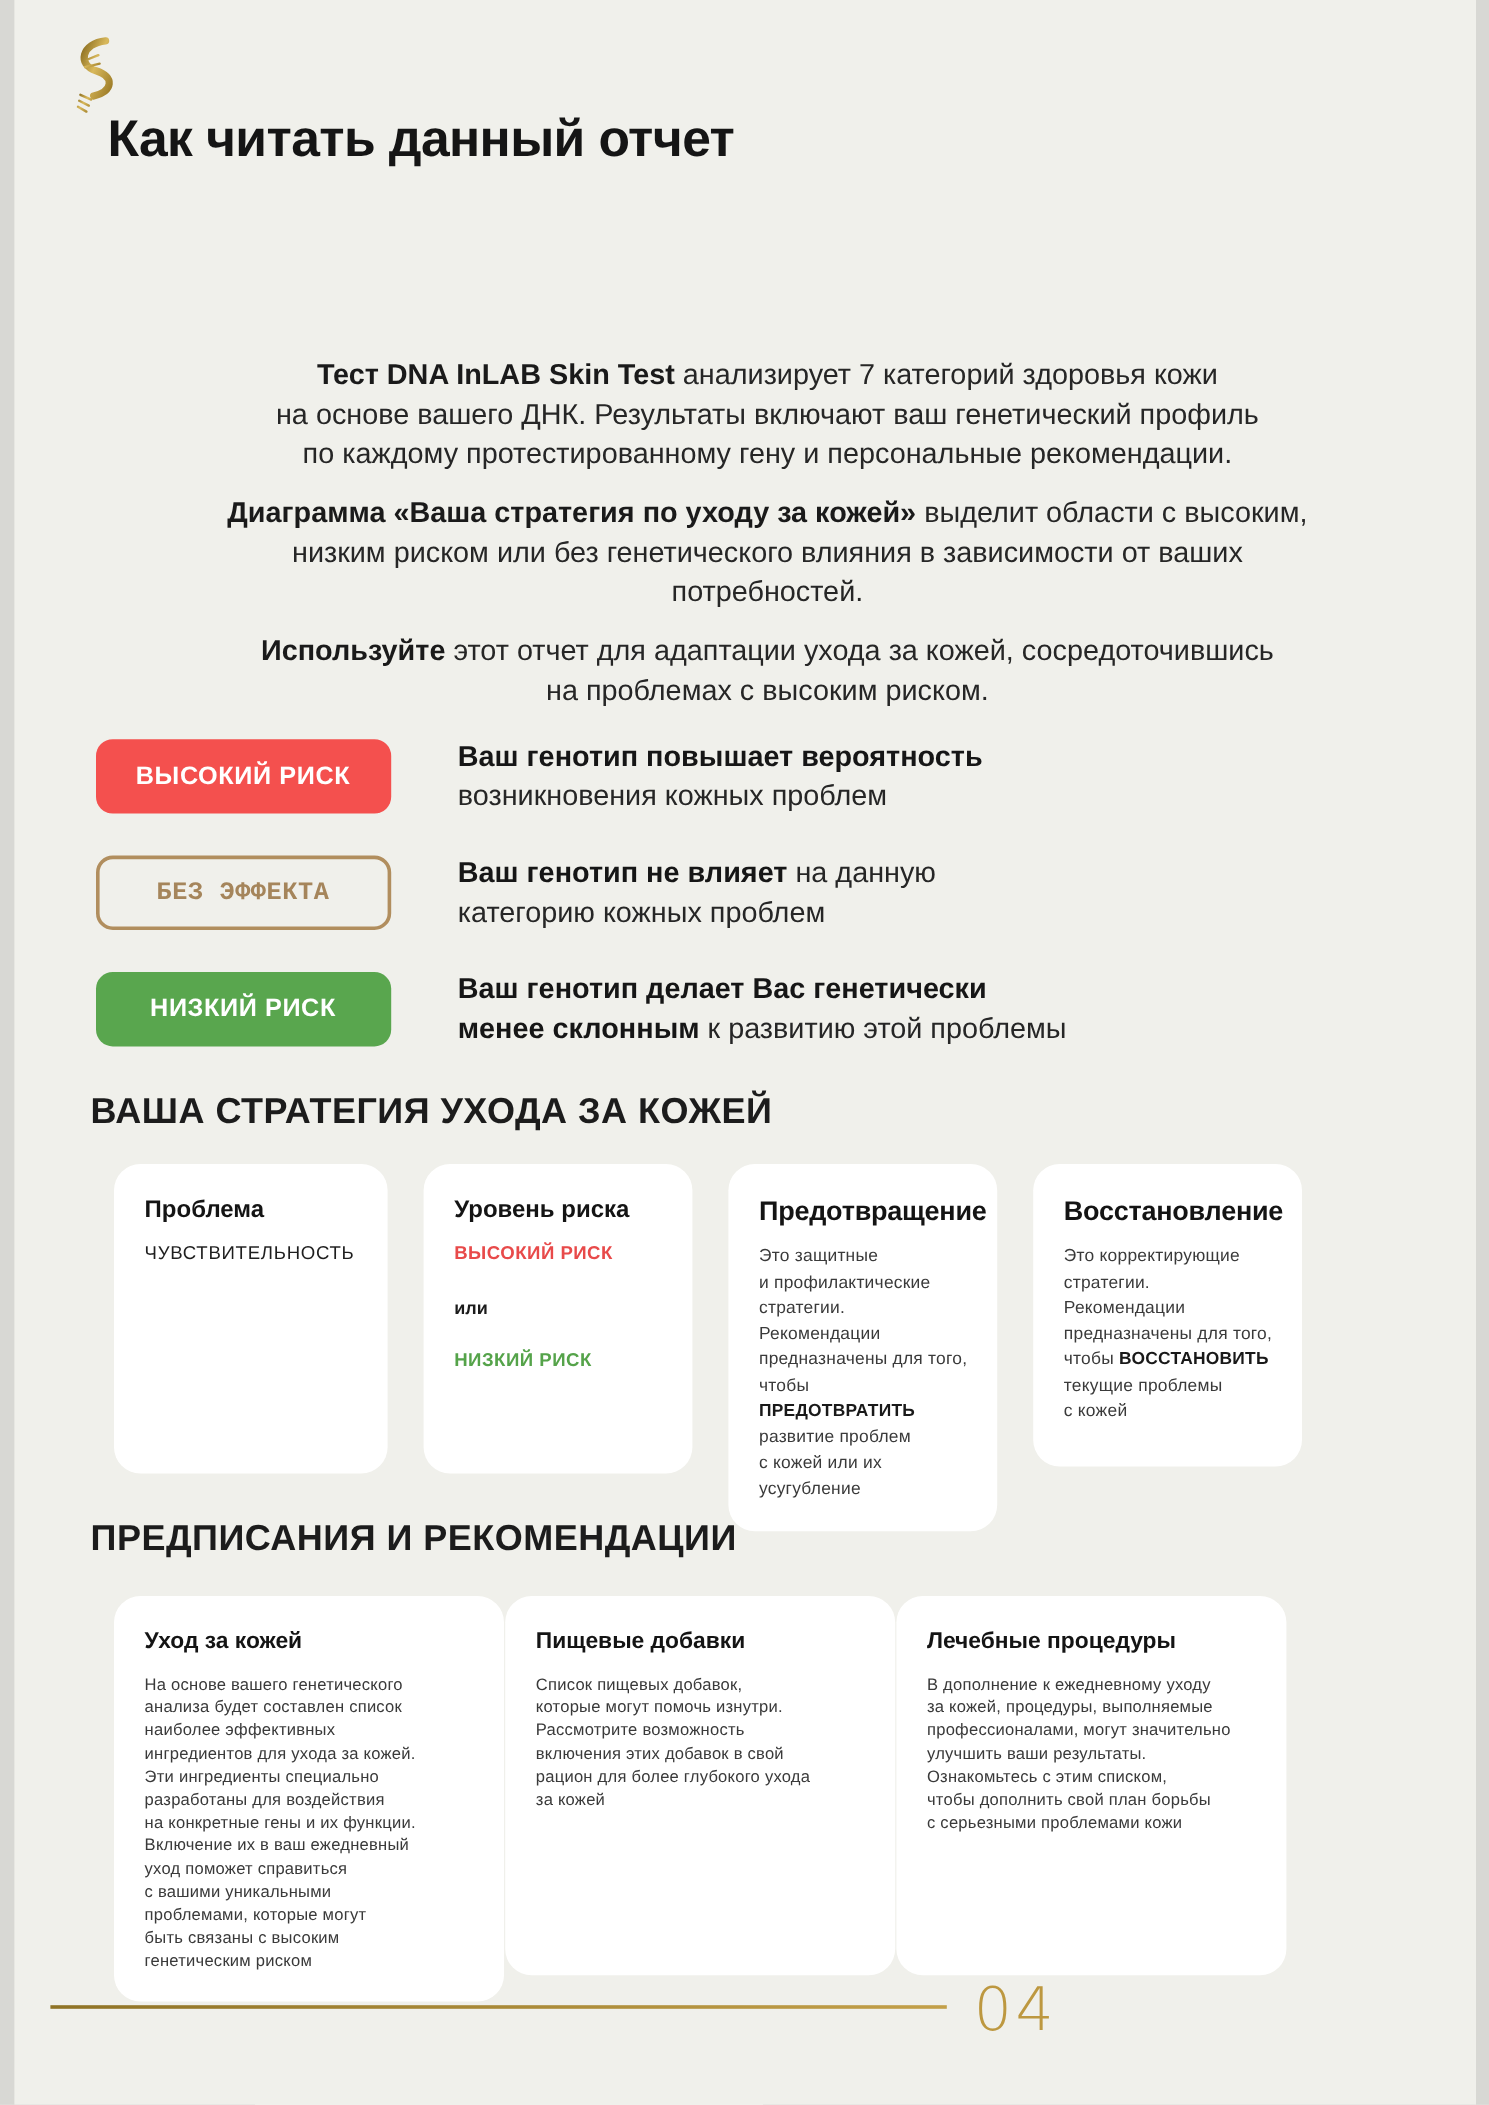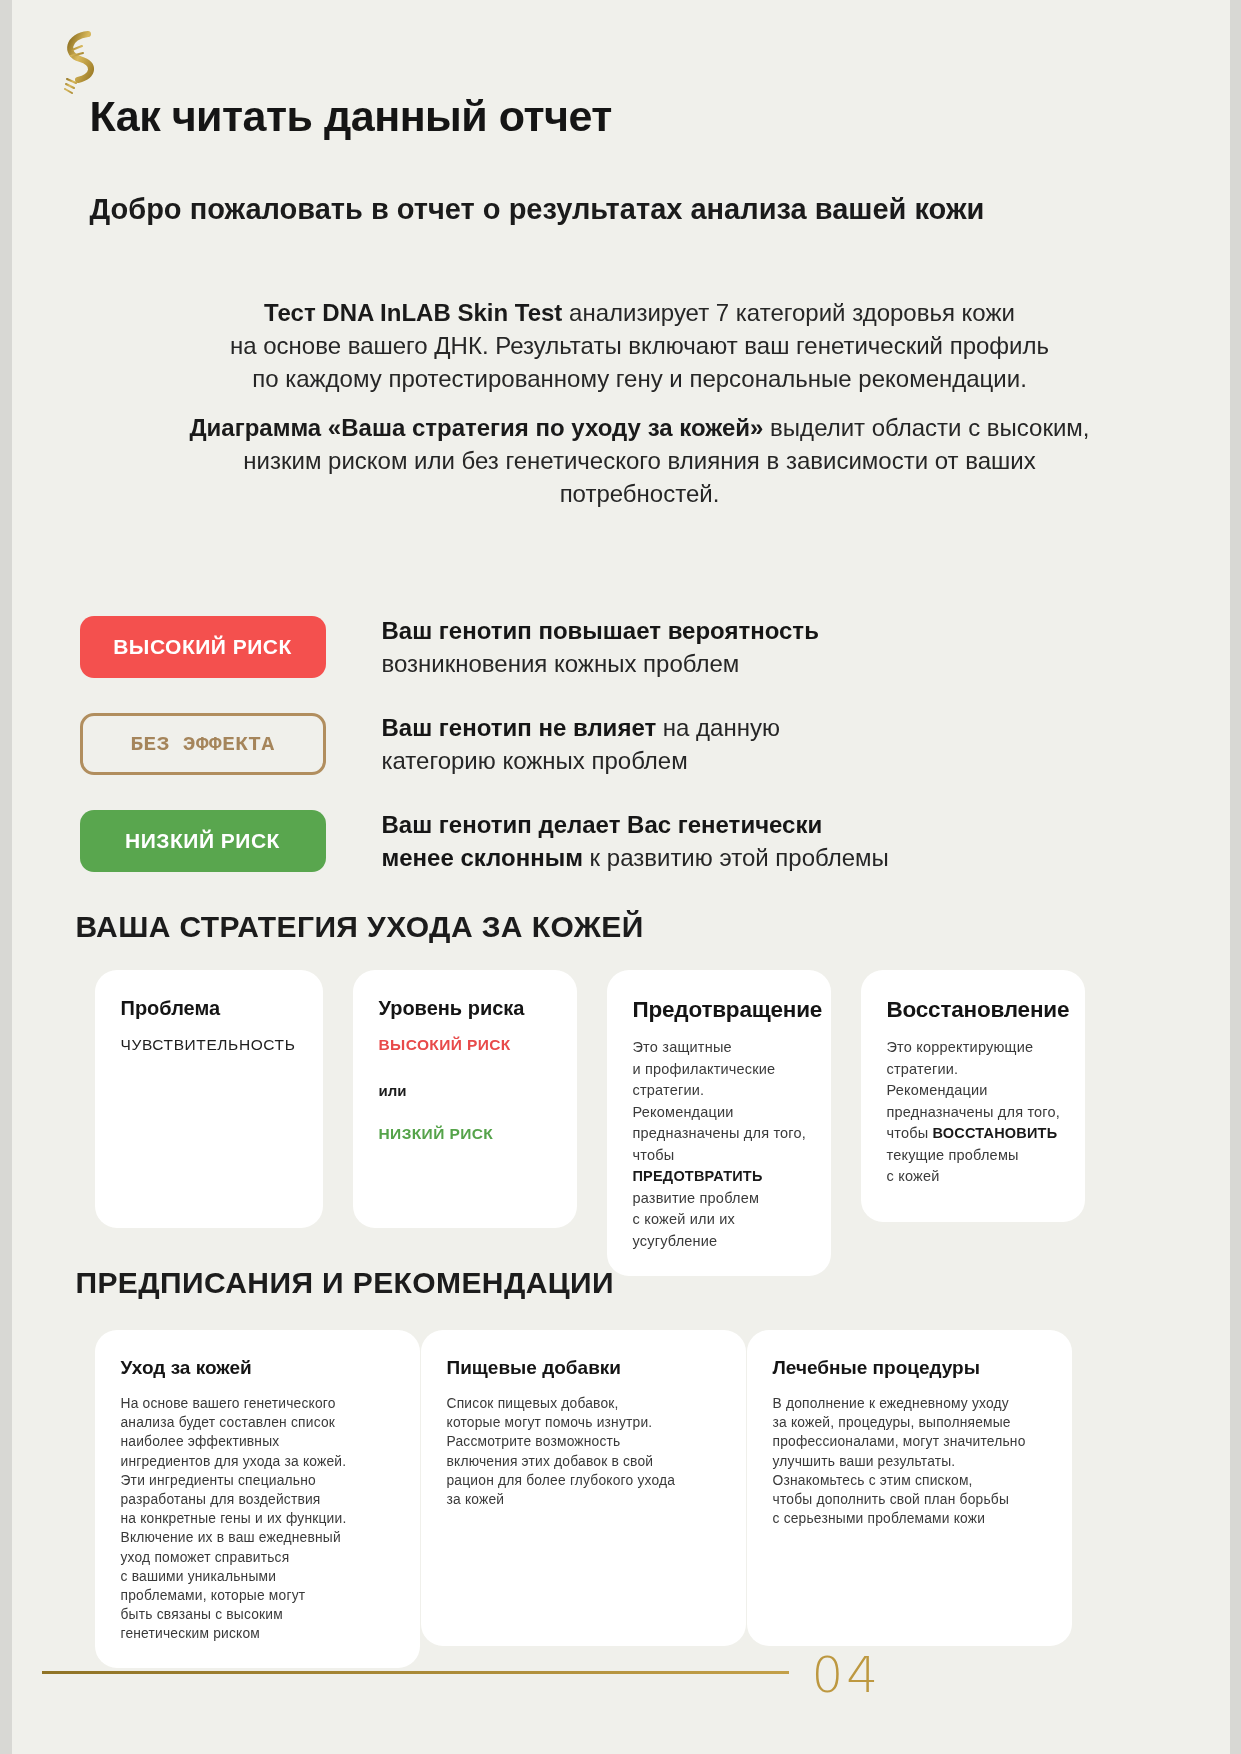--- a/index.html
+++ b/index.html
@@ -70,29 +70,30 @@
           <stop offset="1" stop-color="#9c7b26"></stop>
         </linearGradient>
       </defs>
       <path d="M30 4 C 10 6 6 24 22 29 C 38 34 36 46 20 50" fill="none" stroke="url(#gold)" stroke-width="6" stroke-linecap="round"></path>
       <path d="M14 20 L 24 16 M13 26 L 25 23" stroke="url(#gold)" stroke-width="2" stroke-linecap="round"></path>
       <path d="M8 54 L 16 58 M7 59 L 14 63 M9 49 L 18 53" stroke="url(#gold)" stroke-width="2" stroke-linecap="round"></path>
     </svg>
   </div>
 
   <div class="h1">Как читать данный отчет</div>
-  <div class="h2">Добро пожаловать в отчет о результатах анализа вашей кожи</div>
 
   <div class="intro">
     <p><b>Тест DNA InLAB Skin Test</b><span> анализирует 7 категорий здоровья кожи
 на основе вашего ДНК. Результаты включают ваш генетический профиль
 по каждому протестированному гену и персональные рекомендации.</span></p>
     <p><b>Диаграмма «Ваша стратегия по уходу за кожей»</b><span> выделит области с высоким,
 низким риском или без генетического влияния в зависимости от ваших
 потребностей.</span></p>
+    <p><b>Используйте</b><span> этот отчет для адаптации ухода за кожей, сосредоточившись
+на проблемах с высоким риском.</span></p>
   </div>
 
   <div class="legend">
     <div class="legend-row">
       <div class="legend-badge high">ВЫСОКИЙ РИСК</div>
       <div class="legend-desc"><b>Ваш генотип повышает вероятность</b><span>
 возникновения кожных проблем</span></div>
     </div>
     <div class="legend-row">
       <div class="legend-badge none">БЕЗ ЭФФЕКТА</div>

